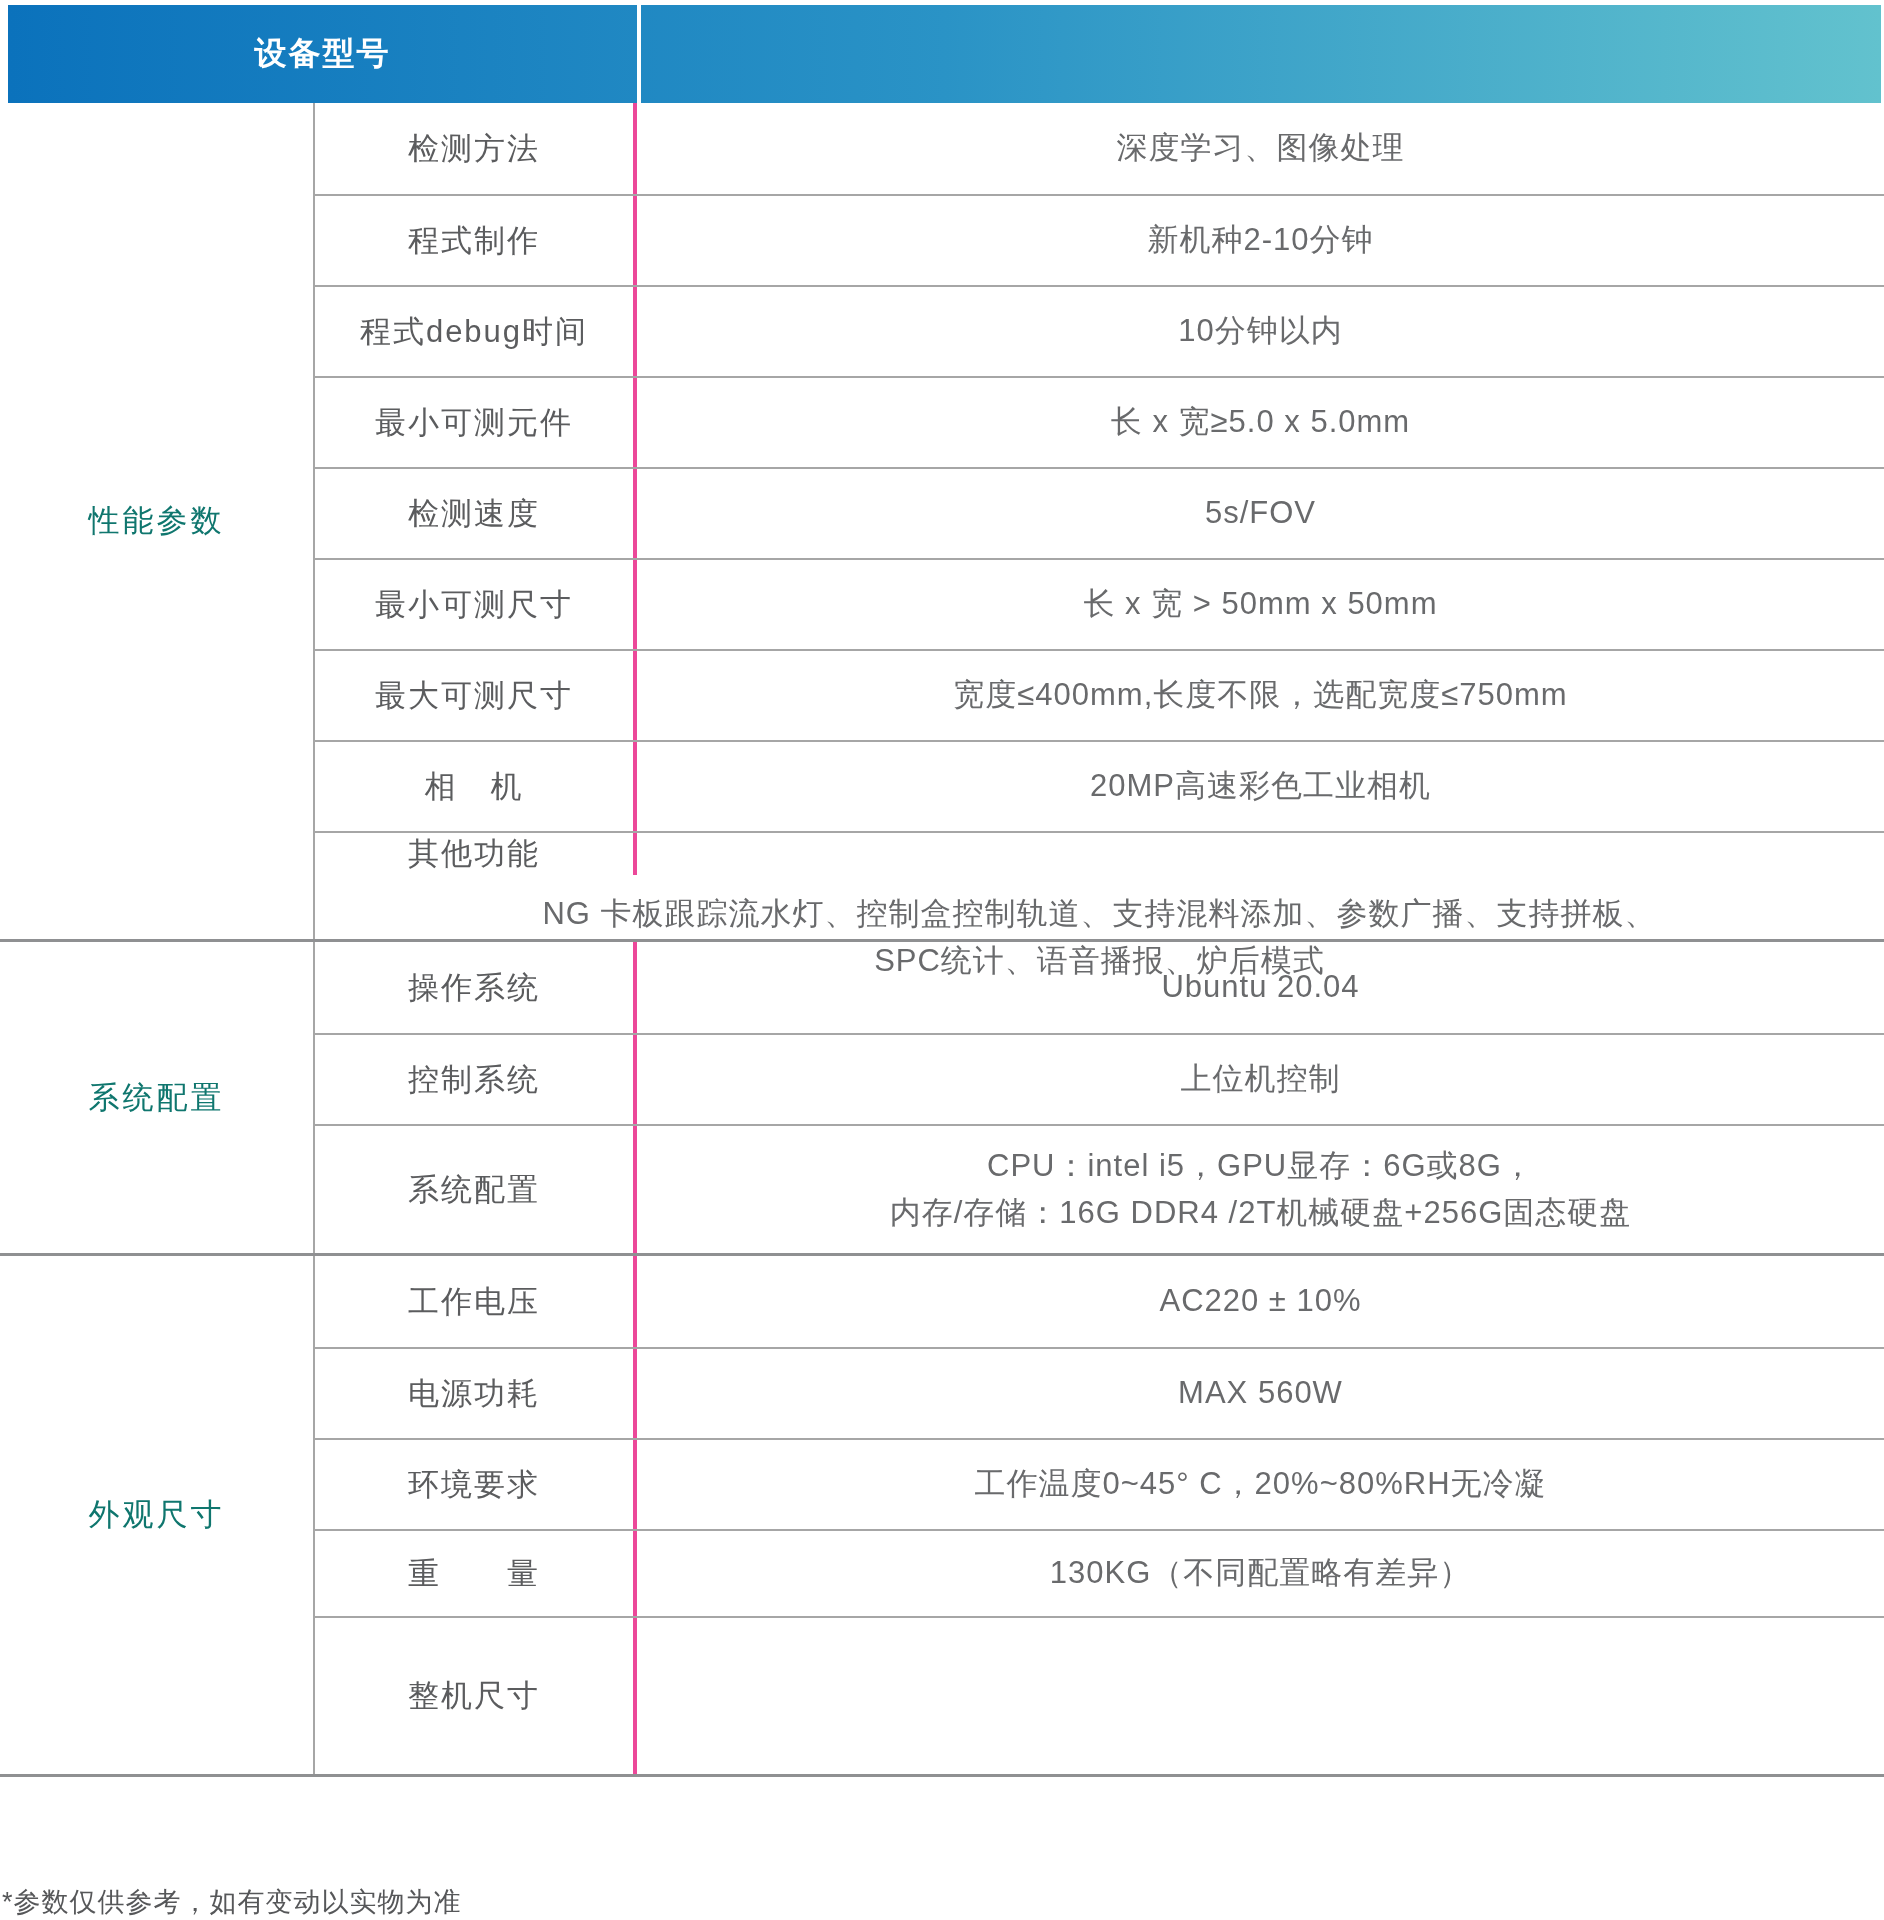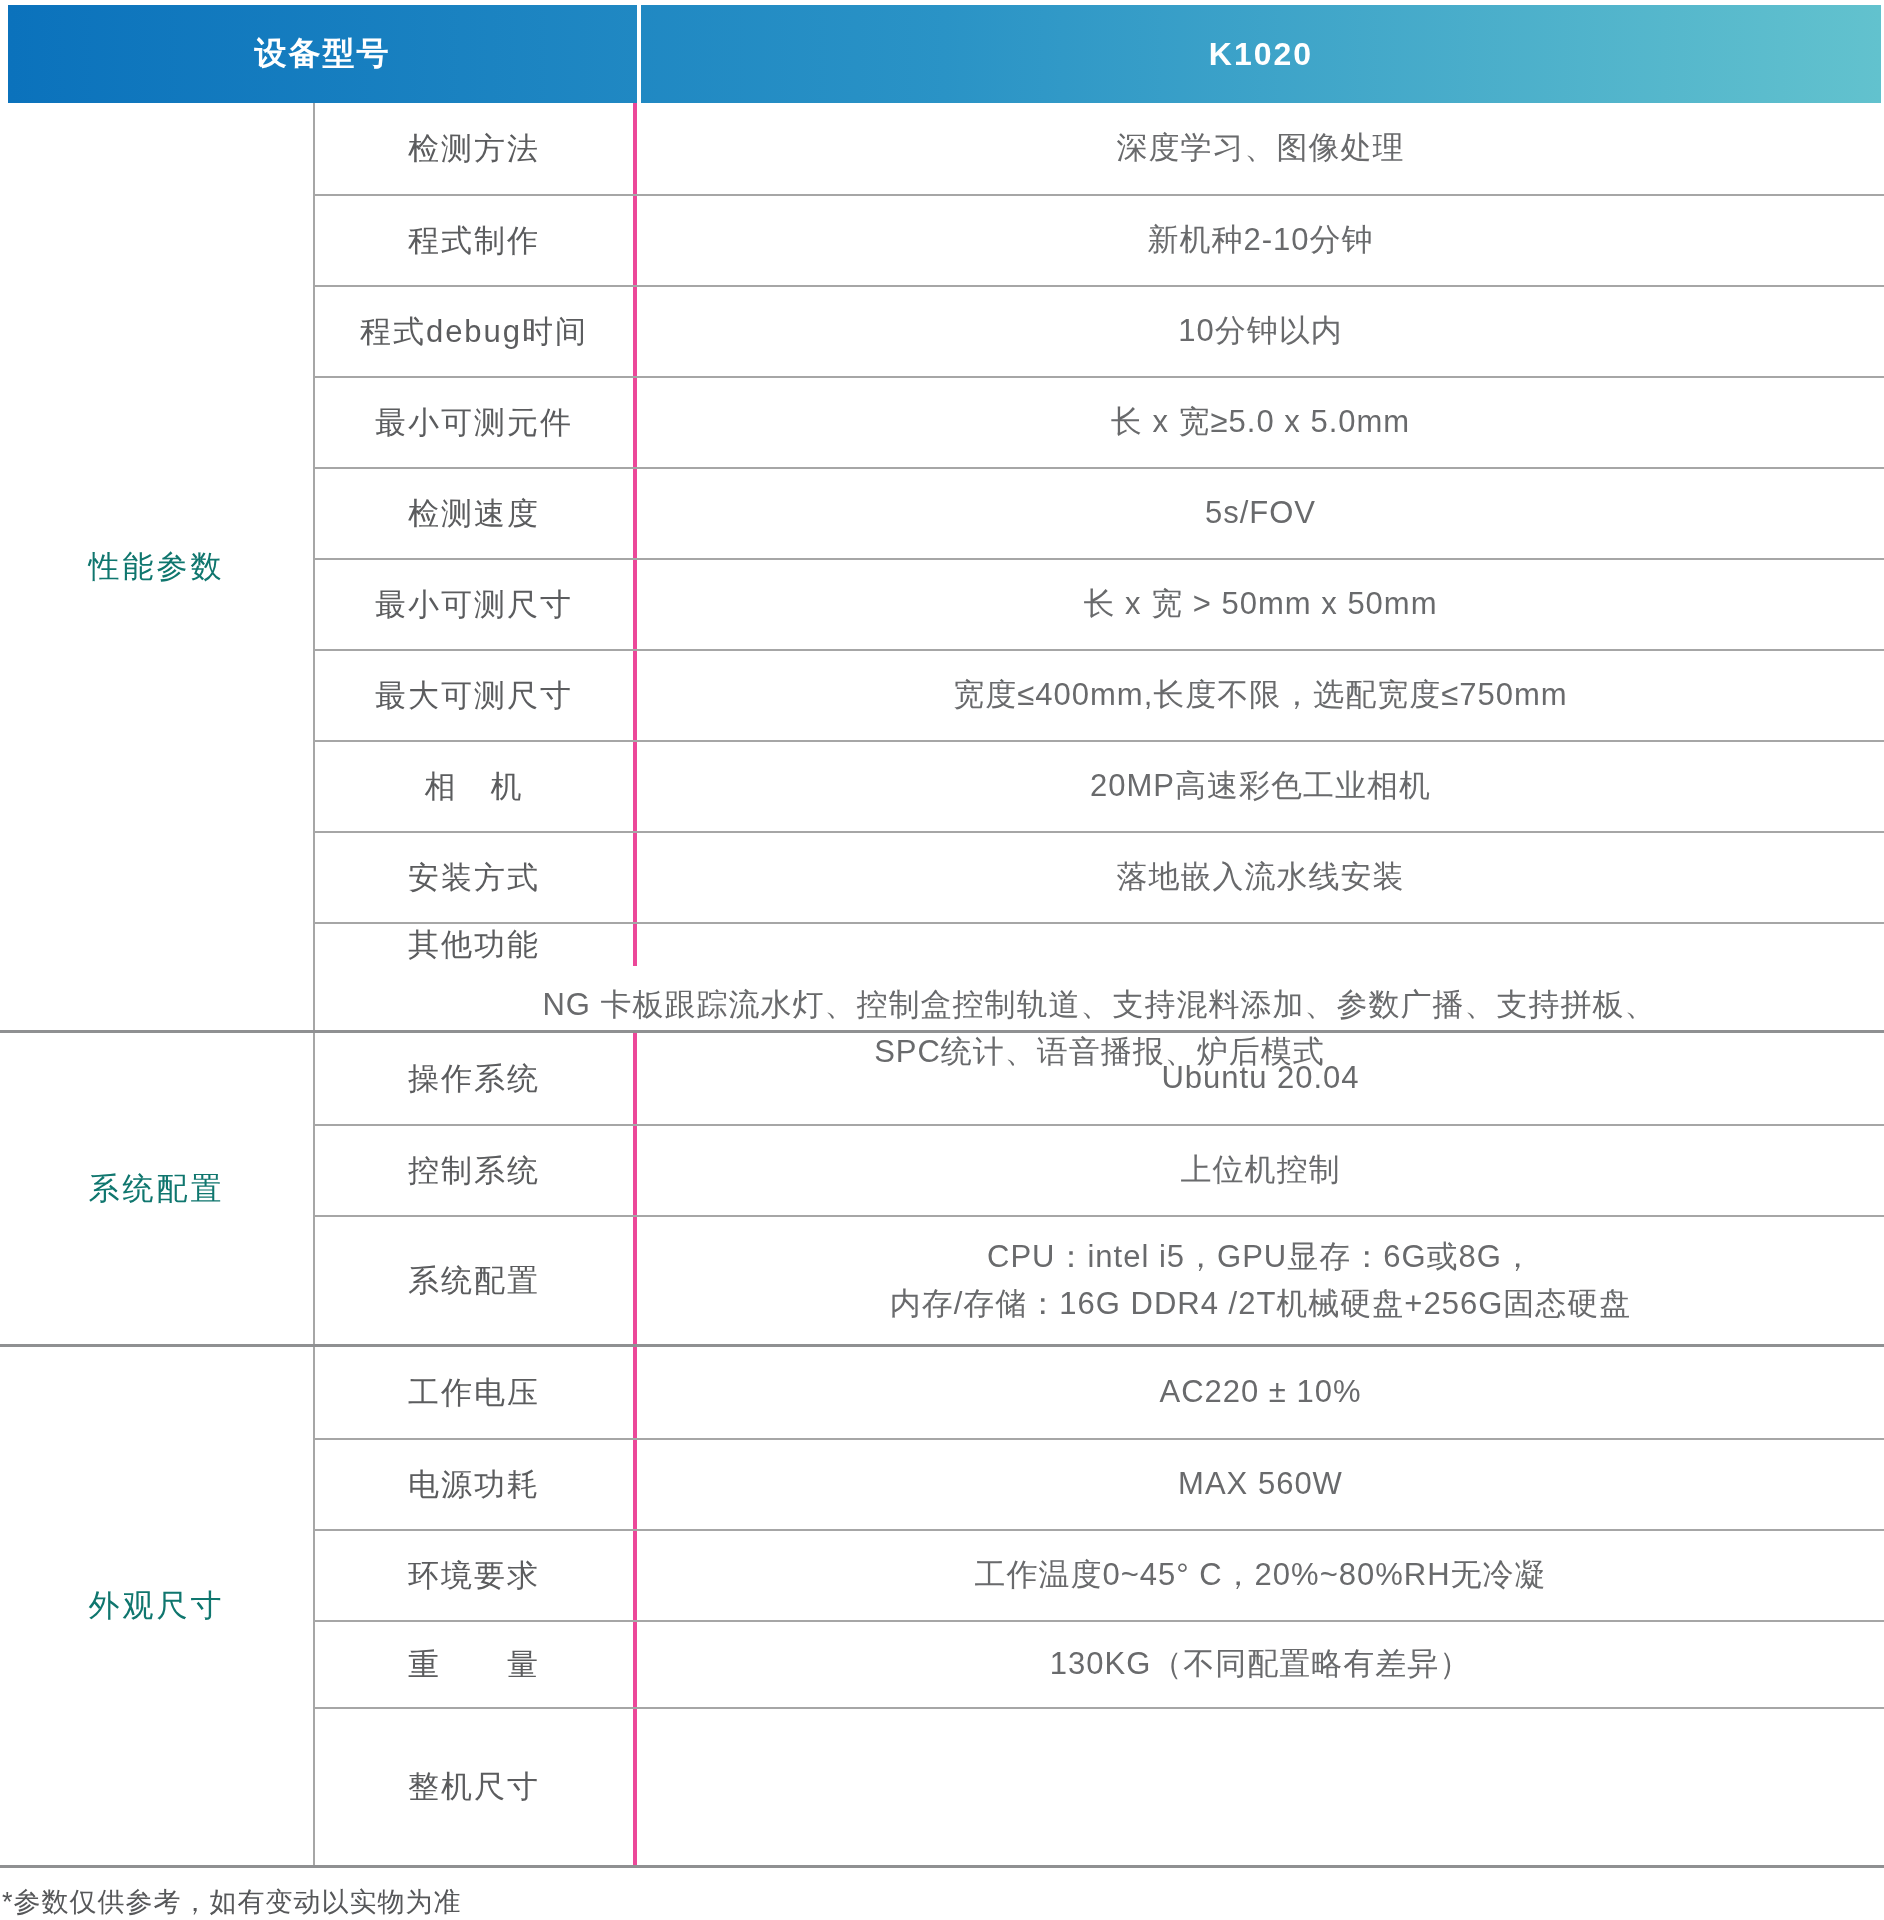--- a/index.html
+++ b/index.html
@@ -59,21 +59,20 @@
     position: absolute; left: 2px; top: 1884px;
     font-size: 27px; color: #565759; letter-spacing: 1px;
   }
 </style>
 </head>
 <body>
 
 <div class="spec-header">
   <div class="hcell left">设备型号</div>
   <div class="hdivider"></div>
-  <div class="hcell right">K1020</div>
 </div>
 
 <div class="spec-table">
 
   <div class="group">
     <div class="group-label-cell">性能参数</div>
     <div class="group-rows">
       <div class="row">
         <div class="param-cell">检测方法</div>
         <div class="value-cell">深度学习、图像处理</div>
@@ -98,24 +97,20 @@
         <div class="param-cell">最小可测尺寸</div>
         <div class="value-cell">长 x 宽 &gt; 50mm x 50mm</div>
       </div>
       <div class="row">
         <div class="param-cell">最大可测尺寸</div>
         <div class="value-cell">宽度≤400mm,长度不限，选配宽度≤750mm</div>
       </div>
       <div class="row">
         <div class="param-cell">相　机</div>
         <div class="value-cell">20MP高速彩色工业相机</div>
-      </div>
-      <div class="row">
-        <div class="param-cell">安装方式</div>
-        <div class="value-cell">落地嵌入流水线安装</div>
       </div>
       <div class="row h-tall-a">
         <div class="param-cell">其他功能</div>
         <div class="value-cell">NG 卡板跟踪流水灯、控制盒控制轨道、支持混料添加、参数广播、支持拼板、
 SPC统计、语音播报、炉后模式</div>
       </div>
     </div>
   </div>
 
   <div class="group">

